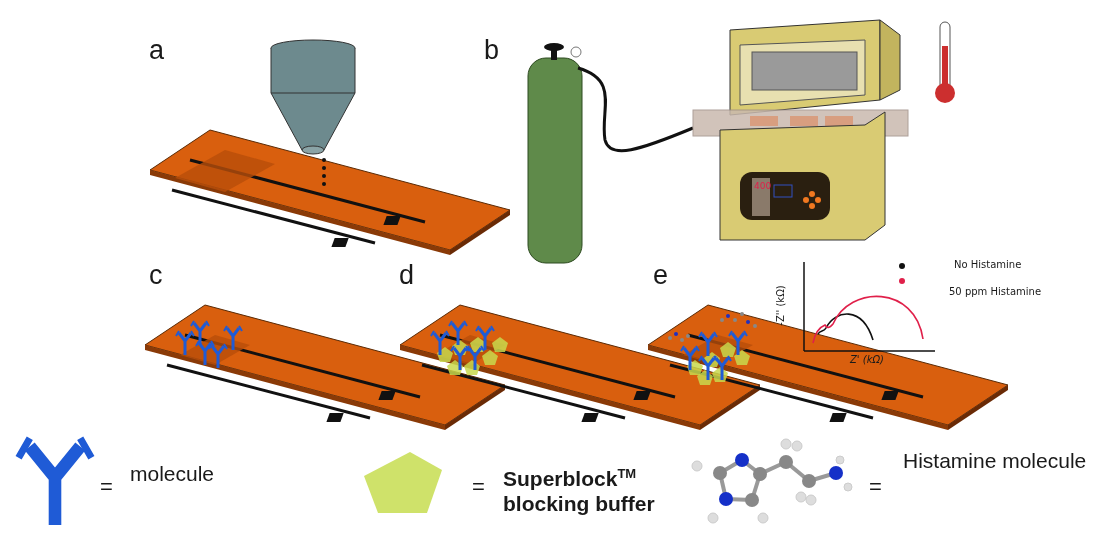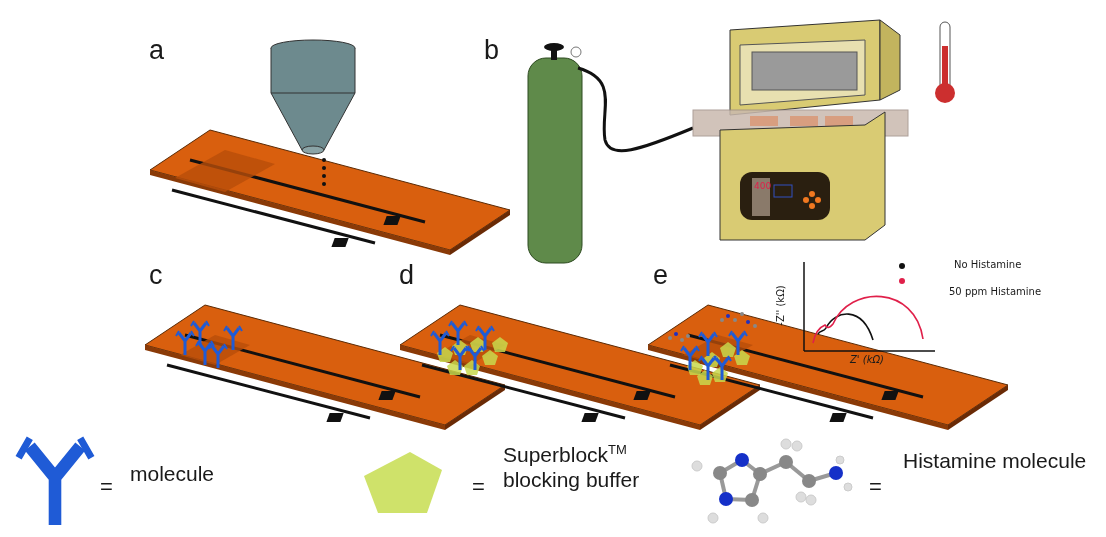--- a/index.html
+++ b/index.html
@@ -214,19 +214,19 @@
 <div class="abs small" style="left:909px;top:286px;font-size:10px;margin-left:40px;">50 ppm Histamine</div>
 <div class="abs small" style="left:850px;top:354px;font-size:10px;font-style:italic;">Z' (kΩ)</div>
 <div class="abs small" style="left:760px;top:300px;font-size:10px;transform:rotate(-90deg);">-Z'' (kΩ)</div>
 
 <div class="abs eq" style="left:100px;top:474px;">=</div>
 <div class="abs legend-text" style="left:130px;top:461px;">
   <div>molecule</div>
 </div>
 
 <div class="abs eq" style="left:472px;top:474px;">=</div>
-<div class="abs legend-text" style="left:503px;top:437px;">
+<div class="abs legend-text" style="left:503px;top:461px;font-weight:bold;">
   <div><span>Superblock</span><sup style="font-size:13px;">TM</sup></div>
   <div>blocking buffer</div>
 </div>
 
 <div class="abs eq" style="left:869px;top:474px;">=</div>
 <div class="abs legend-text" style="left:903px;top:448px;">Histamine molecule</div>
 
 </body></html>

